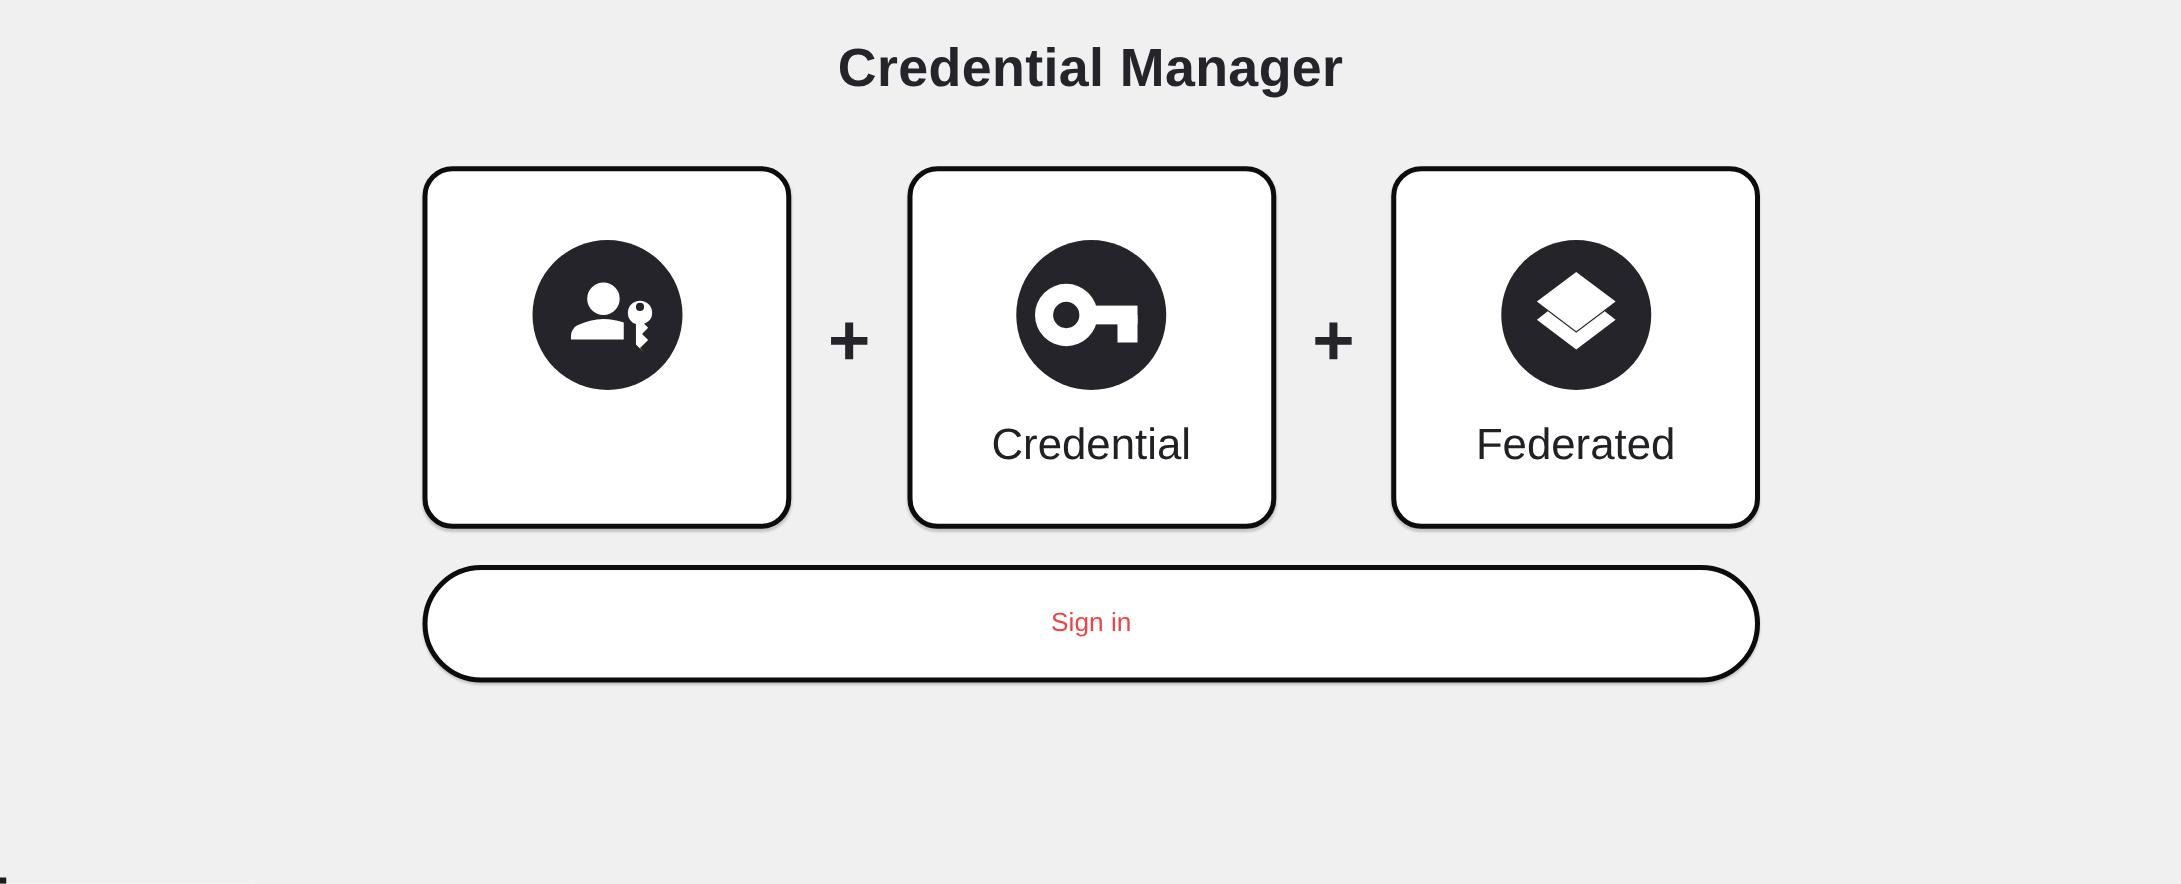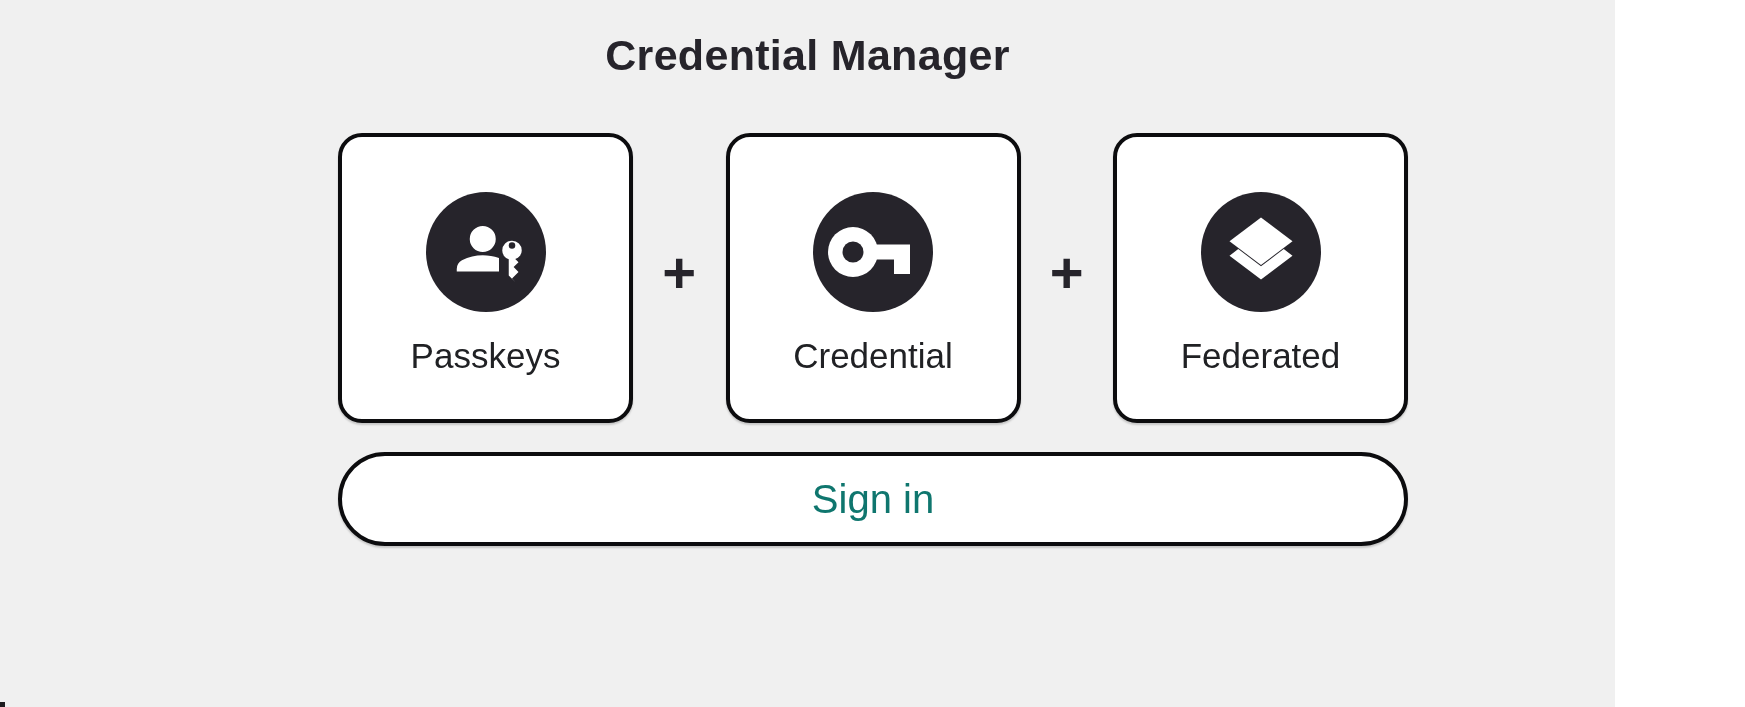--- a/index.html
+++ b/index.html
@@ -1,18 +1,18 @@
 <!DOCTYPE html>
 <html><head>
 <meta charset="utf-8">
 <style>
   html, body { margin: 0; padding: 0; }
   .screen {
     position: relative;
-    width: 1615px;
+    width: 1745px;
     height: 707px;
     background: #f0f0f0;
     font-family: "Liberation Sans", sans-serif;
     overflow: hidden;
   }
   .page-title {
     position: absolute;
     top: 31px;
     left: 0;
     width: 100%;
@@ -76,23 +76,23 @@
     width: 1070px;
     height: 94px;
     box-sizing: border-box;
     background: #ffffff;
     border: 4px solid #0c0c0e;
     border-radius: 47px;
     box-shadow: 0 2px 2px rgba(0,0,0,0.18);
     display: flex;
     align-items: center;
     justify-content: center;
-    font-size: 40px;
+    font-size: 21px;
     font-weight: 400;
-    color: #0f766e;
+    color: #ef4444;
     cursor: pointer;
   }
   .pill-signin { top: 452px; }
   .pill-restore { top: 564px; }
   .corner-artifact {
     position: absolute;
     left: 0;
     bottom: 0;
     width: 5px;
     height: 5px;
@@ -108,21 +108,20 @@
 
   <div class="cards-row">
 
     <div class="cred-card">
       <div class="icon-circle">
         <svg width="78" height="78" viewBox="0 -960 960 960">
           <path fill="#ffffff" d="M120-240v-32q0-34 17.5-62.5T184-378q62-31 126-46.5T440-440q51 0 100.5 8.5T640-406v166H120Zm720 130L760-190v-201q-36-11-58-41t-22-68q0-50 35-85t85-35q50 0 85 35t35 85q0 38-22 66t-58 40l40 40-60 60 60 60-80 80ZM440-480q-66 0-113-47t-47-113q0-66 47-113t113-47q66 0 113 47t47 113q0 66-47 113t-113 47Z"></path>
           <circle cx="800" cy="-560" r="40" fill="#26242b"></circle>
         </svg>
       </div>
-      <div class="card-label">Passkeys</div>
     </div>
 
     <div class="plus-sep">+</div>
 
     <div class="cred-card">
       <div class="icon-circle">
         <svg width="120" height="120" viewBox="0 0 24 24">
           <circle cx="8" cy="12" r="5" fill="#ffffff"></circle>
           <rect x="10" y="10.5" width="9.4" height="3" fill="#ffffff"></rect>
           <rect x="16.2" y="12" width="3.2" height="4.4" fill="#ffffff"></rect>

